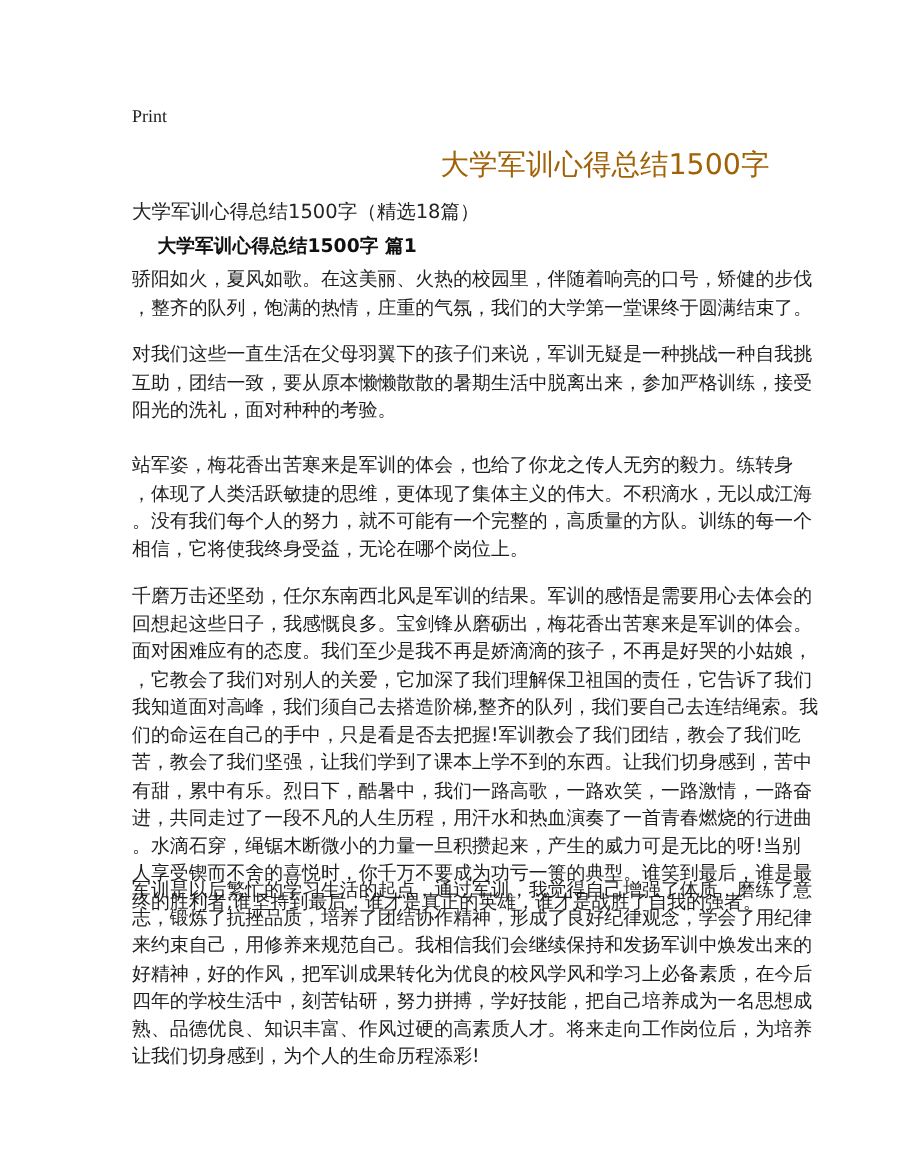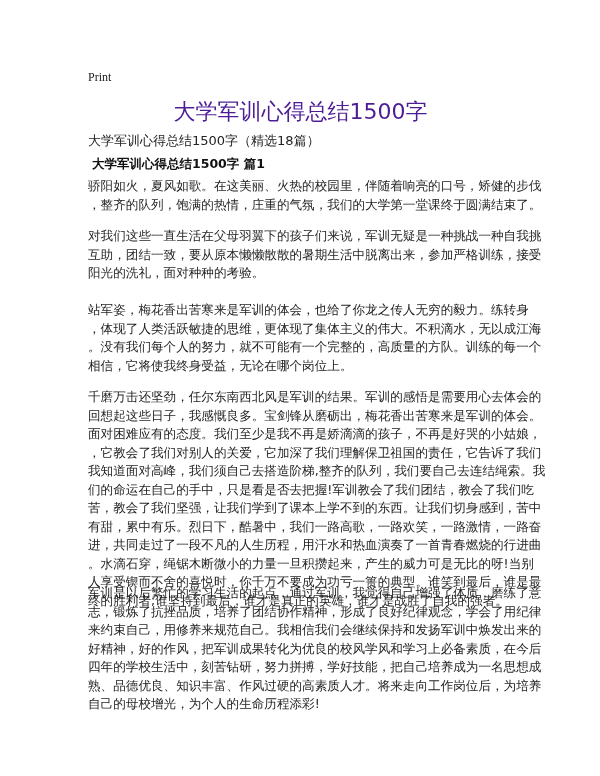--- a/index.html
+++ b/index.html
@@ -1,21 +1,21 @@
 <!DOCTYPE html>
 <html><head>
 <meta charset="utf-8">
 <style>
   html, body { margin: 0; padding: 0; background: #ffffff; }
   body { width: 600px; height: 776px; position: relative; overflow: hidden; color: #1a1a1a; }
   .page { position: absolute; left: 88px; top: 0; width: 440px; }
   .print { position: absolute; top: 70px; left: 0; font-family: "Liberation Serif", serif; font-size: 12px; color: #222; }
-  .title { position: absolute; top: 97px; left: 0; width: 425px; text-align: center; font-family: "DejaVu Sans", sans-serif; font-size: 22px; color: #4c1d95; white-space: nowrap; }
+  .title { position: absolute; top: 97px; left: 0; width: 425px; text-align: right; font-family: "DejaVu Sans", sans-serif; font-size: 19px; color: #a16207; white-space: nowrap; }
   .subtitle { position: absolute; top: 132px; left: 0; font-family: "DejaVu Sans", sans-serif; font-size: 13px; color: #222; white-space: nowrap; }
-  .heading { position: absolute; top: 156px; left: 4px; font-family: "DejaVu Sans", sans-serif; font-size: 12.5px; font-weight: bold; color: #111; white-space: nowrap; }
+  .heading { position: absolute; top: 156px; left: 17px; font-family: "DejaVu Sans", sans-serif; font-size: 12.5px; font-weight: bold; color: #111; white-space: nowrap; }
   .para { position: absolute; left: 0; width: 432px; font-family: "DejaVu Sans", sans-serif; font-size: 12.6px; line-height: 18.5px; color: #1e1e1e; margin: 0; }
   .line { display: block; white-space: nowrap; overflow: visible; }
 </style>
 </head>
 <body>
 
 <div class="page">
   <div class="print">Print</div>
   <div class="title">大学军训心得总结1500字</div>
   <div class="subtitle">大学军训心得总结1500字（精选18篇）</div>
@@ -54,15 +54,15 @@
     <span class="line">终的胜利者;谁坚持到最后，谁才是真正的英雄，谁才是战胜了自我的强者。</span>
   </div>
 
   <div class="para" style="top:584px">
     <span class="line">军训是以后繁忙的学习生活的起点，通过军训，我觉得自己增强了体质，磨练了意</span>
     <span class="line">志，锻炼了抗挫品质，培养了团结协作精神，形成了良好纪律观念，学会了用纪律</span>
     <span class="line">来约束自己，用修养来规范自己。我相信我们会继续保持和发扬军训中焕发出来的</span>
     <span class="line">好精神，好的作风，把军训成果转化为优良的校风学风和学习上必备素质，在今后</span>
     <span class="line">四年的学校生活中，刻苦钻研，努力拼搏，学好技能，把自己培养成为一名思想成</span>
     <span class="line">熟、品德优良、知识丰富、作风过硬的高素质人才。将来走向工作岗位后，为培养</span>
-    <span class="line">自己的母校增光，为个人的生命历程添彩!</span>
+    <span class="line">让我们切身感到，为个人的生命历程添彩!</span>
   </div>
 </div>
 
 </body></html>

